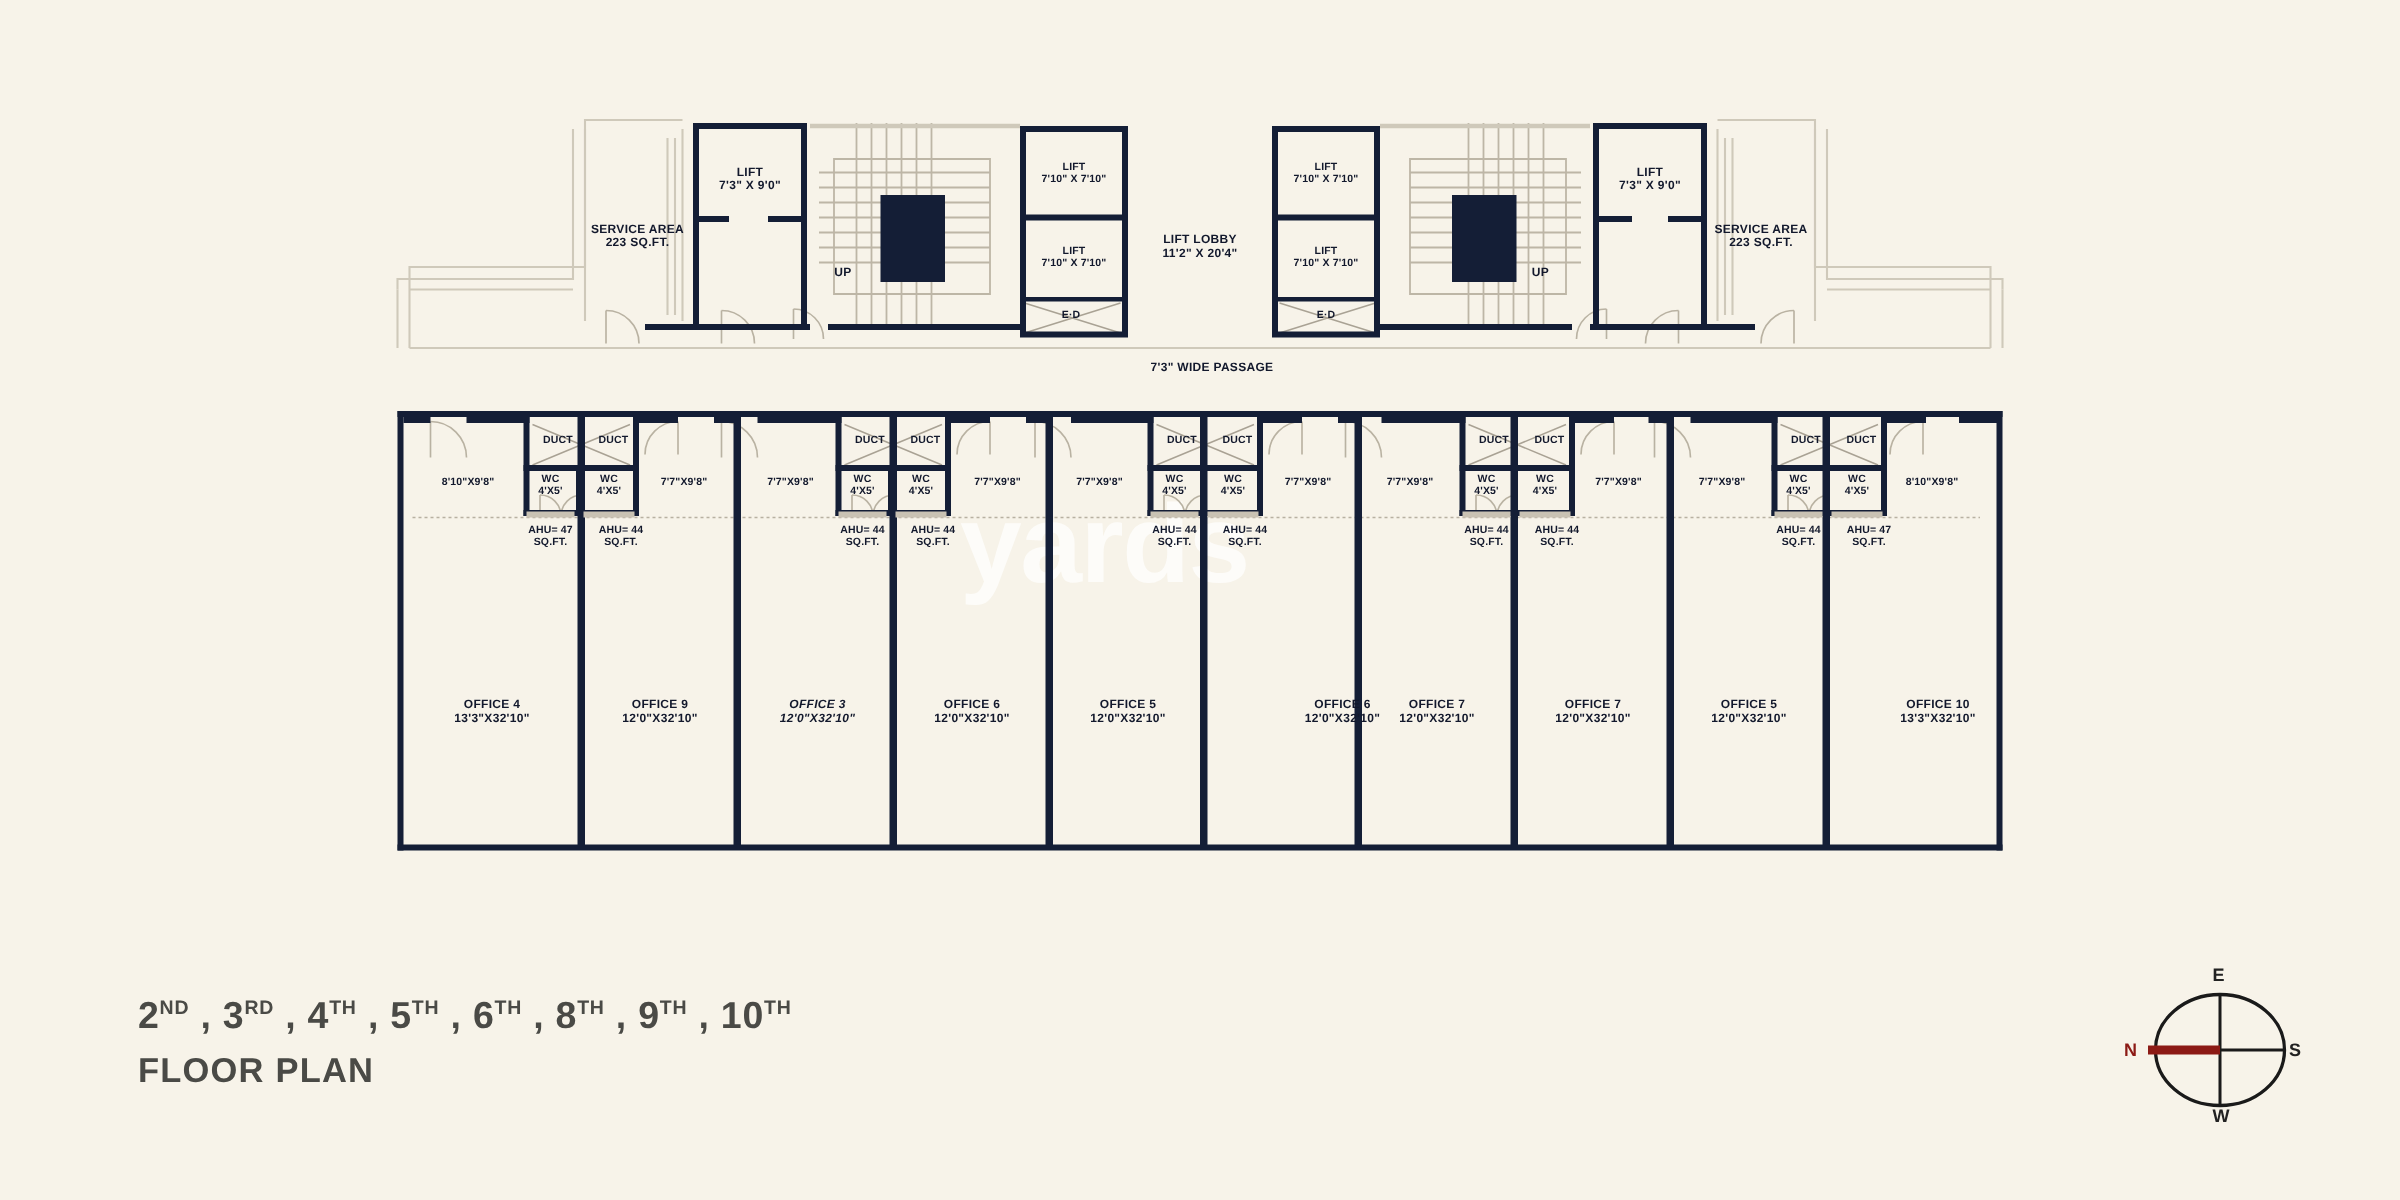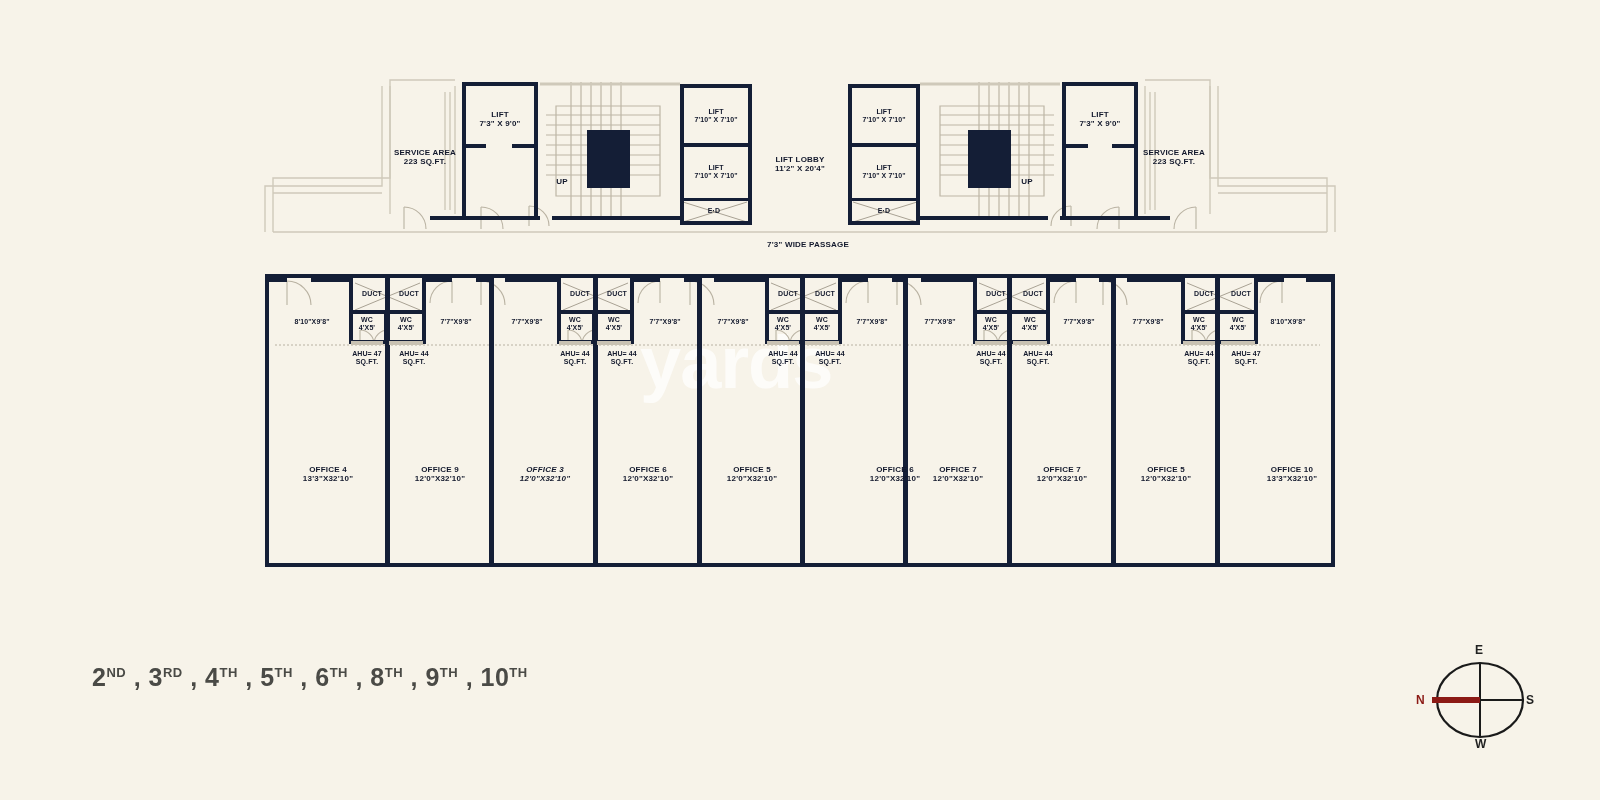--- a/index.html
+++ b/index.html
@@ -445,20 +445,21 @@
     <div class="l1">
       <span><span>2</span><sup>ND</sup></span> ,
       <span><span>3</span><sup>RD</sup></span> ,
       <span><span>4</span><sup>TH</sup></span> ,
       <span><span>5</span><sup>TH</sup></span> ,
       <span><span>6</span><sup>TH</sup></span> ,
       <span><span>8</span><sup>TH</sup></span> ,
       <span><span>9</span><sup>TH</sup></span> ,
       <span><span>10</span><sup>TH</sup></span>
     </div>
+    <div class="l2">FLOOR PLAN</div>
   </div>
 
   <div class="compass">
     <svg width="125" height="110" style="position:absolute;left:0;top:0;">
       <ellipse cx="62" cy="55" rx="43" ry="37" fill="none" stroke="#1a1a1a" stroke-width="2.2"></ellipse>
       <line x1="62" y1="18" x2="62" y2="92" stroke="#1a1a1a" stroke-width="2"></line>
       <line x1="19" y1="55" x2="105" y2="55" stroke="#1a1a1a" stroke-width="2"></line>
       <line x1="14" y1="55" x2="62" y2="55" stroke="#8c1a15" stroke-width="6"></line>
     </svg>
     <div class="c-lbl" style="left:57px;top:-2px;">E</div>

